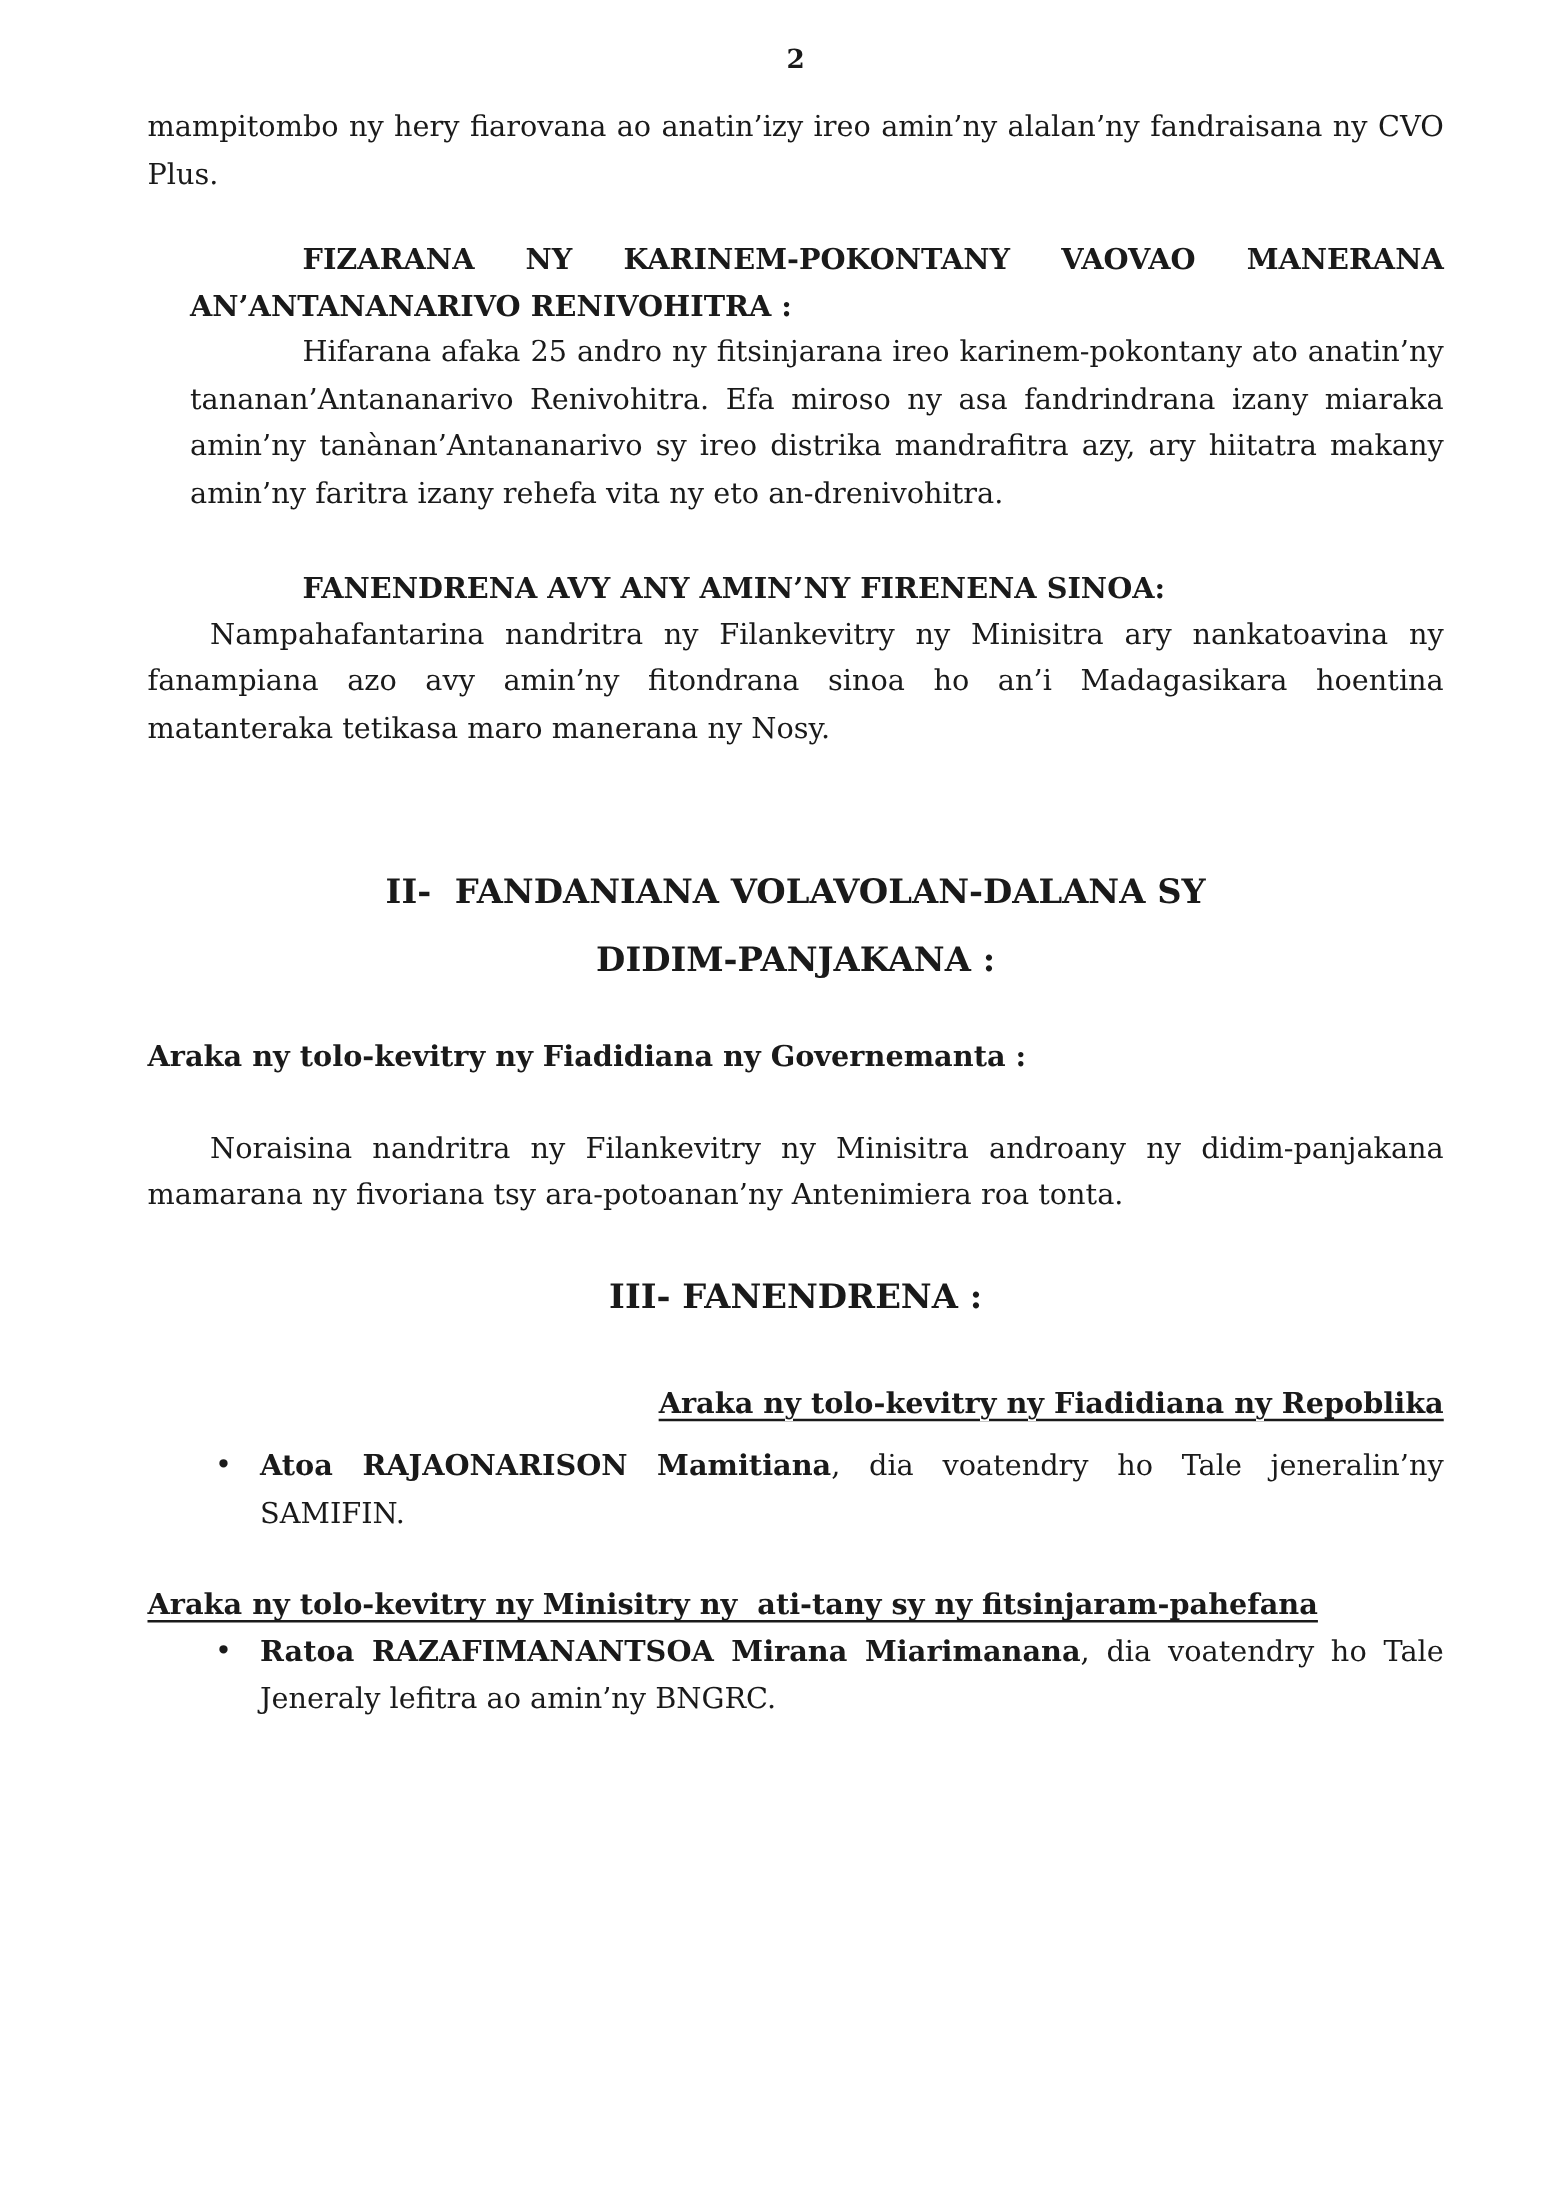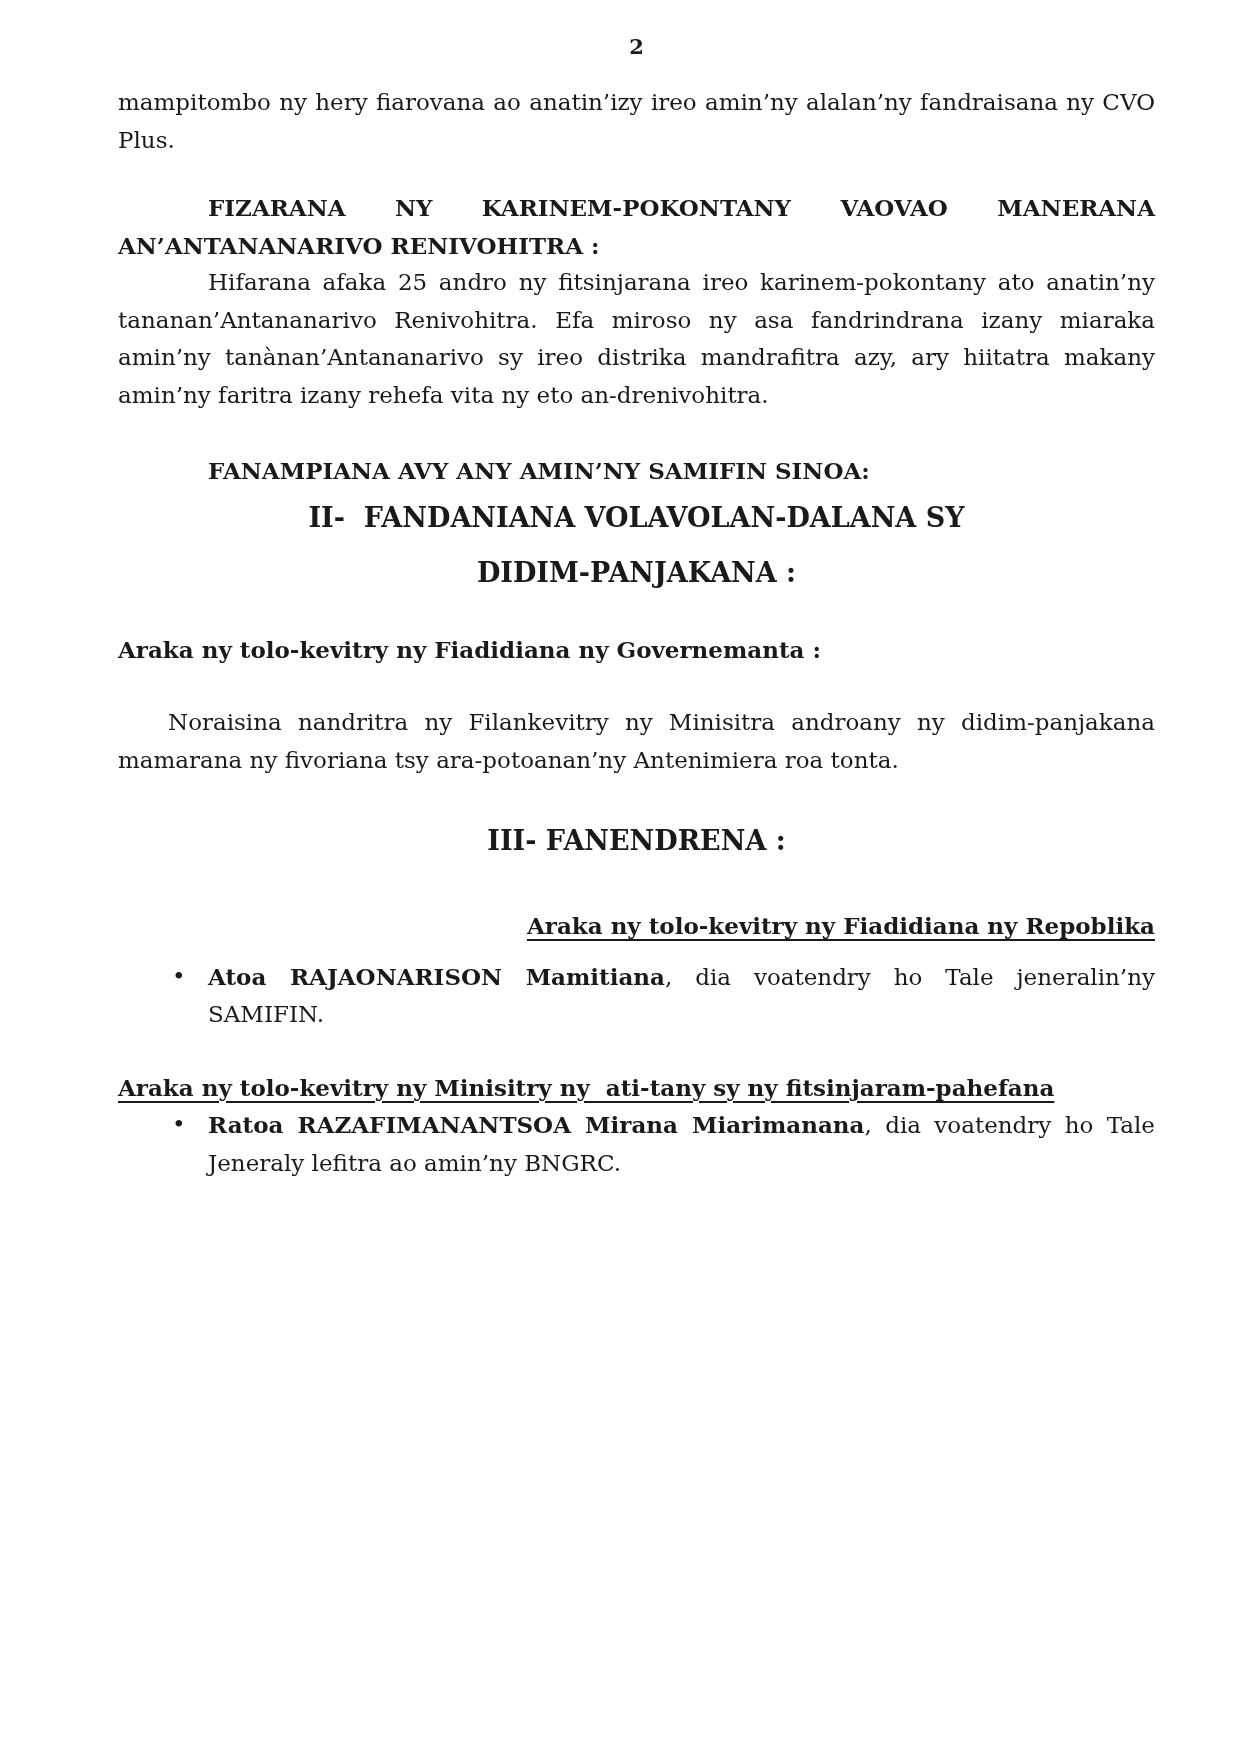--- a/index.html
+++ b/index.html
@@ -27,21 +27,21 @@
     line-height: 38px;
     margin: 0 0 18px 0;
   }
   p { margin: 0; }
   .justify { text-align: justify; }
   .intro-para { margin-bottom: 30px; }
   .heading-bold {
     font-weight: 700;
     text-align: justify;
   }
-  .indent-lg { text-indent: 90px; }
+  .indent-lg { text-indent: 90px; margin-left: 34px; }
   .indent-sm { text-indent: 50px; }
   .para-fizarana { margin-bottom: 38px; }
   .para-fanampiana { margin-bottom: 84px; }
   .big-title {
     text-align: center;
     font-weight: 700;
     font-size: 27px;
     line-height: 55px;
   }
   .title-ii { margin-bottom: 31px; }
@@ -83,22 +83,23 @@
 <div class="page">
 
   <div class="page-number">2</div>
 
   <p class="justify intro-para">mampitombo ny hery fiarovana ao anatin’izy ireo amin’ny alalan’ny fandraisana ny CVO Plus.</p>
 
   <p class="heading-bold indent-lg">FIZARANA NY KARINEM-POKONTANY VAOVAO MANERANA AN’ANTANANARIVO RENIVOHITRA :</p>
 
   <p class="justify indent-lg para-fizarana">Hifarana afaka 25 andro ny fitsinjarana ireo karinem-pokontany ato anatin’ny tananan’Antananarivo Renivohitra. Efa miroso ny asa fandrindrana izany miaraka amin’ny tanànan’Antananarivo sy ireo distrika mandrafitra azy, ary hiitatra makany amin’ny faritra izany rehefa vita ny eto an-drenivohitra.</p>
 
-  <p class="heading-bold indent-lg">FANAMPIANA AVY ANY AMIN’NY SAMIFIN SINOA:</p>
+  <p class="heading-bold indent-lg">FANENDRENA AVY ANY AMIN’NY FIRENENA SINOA:</p>
 
+  <p class="justify indent-sm para-fanampiana">Nampahafantarina nandritra ny Filankevitry ny Minisitra ary nankatoavina ny fanampiana azo avy amin’ny fitondrana sinoa ho an’i Madagasikara hoentina matanteraka tetikasa maro manerana ny Nosy.</p>
 
   <div class="big-title title-ii">
     <div>II-&nbsp; FANDANIANA VOLAVOLAN-DALANA SY</div>
     <div>DIDIM-PANJAKANA :</div>
   </div>
 
   <p class="sub-bold">Araka ny tolo-kevitry ny Fiadidiana ny Governemanta :</p>
 
   <p class="justify indent-sm para-noraisina">Noraisina nandritra ny Filankevitry ny Minisitra androany ny didim-panjakana mamarana ny fivoriana tsy ara-potoanan’ny Antenimiera roa tonta.</p>
 

